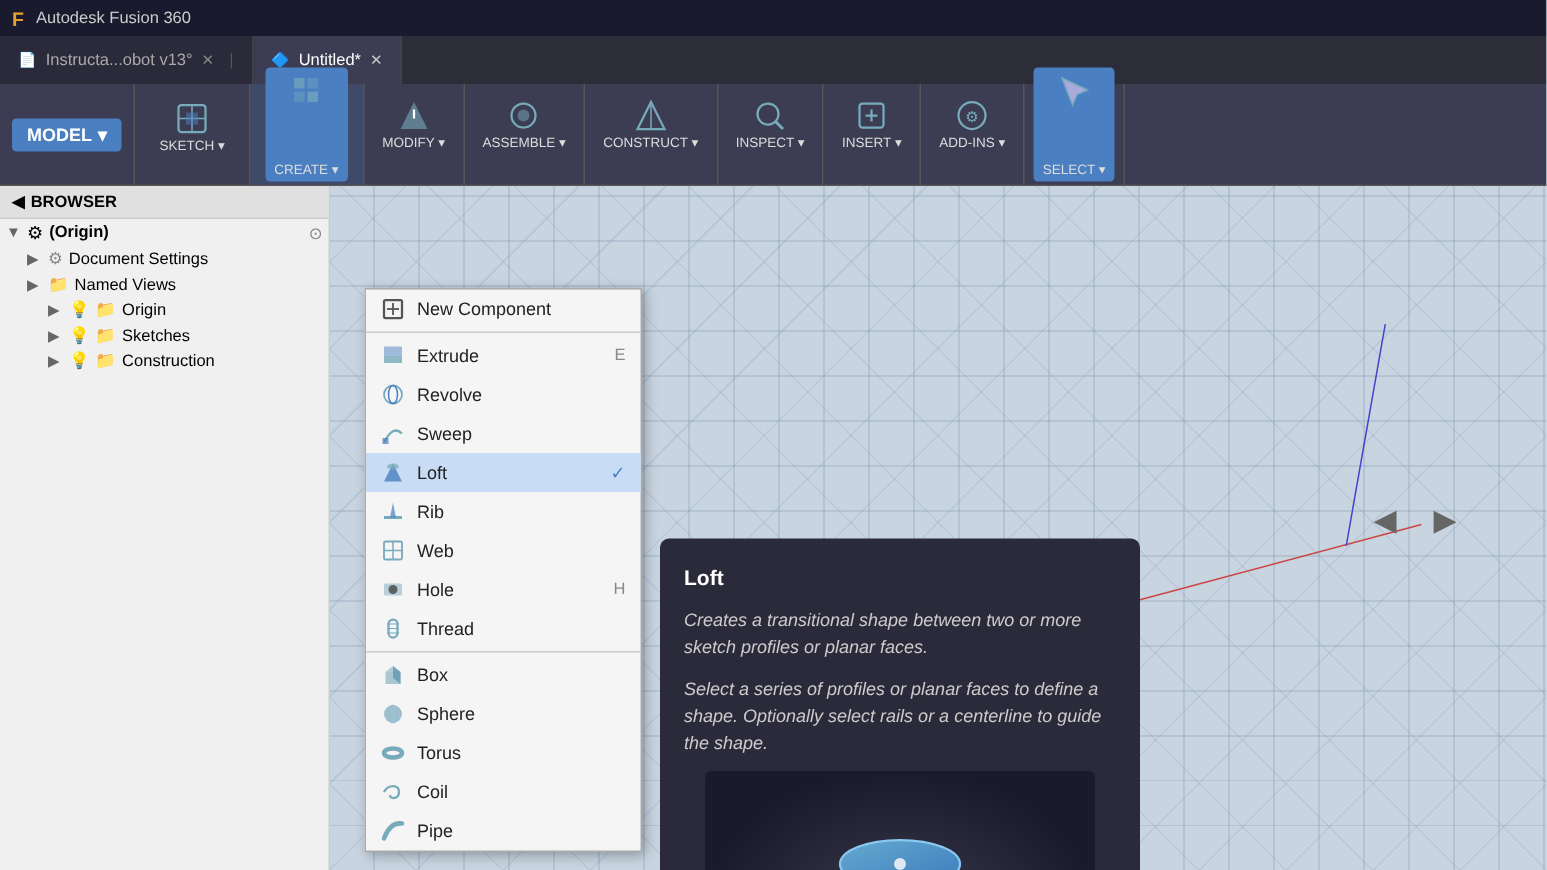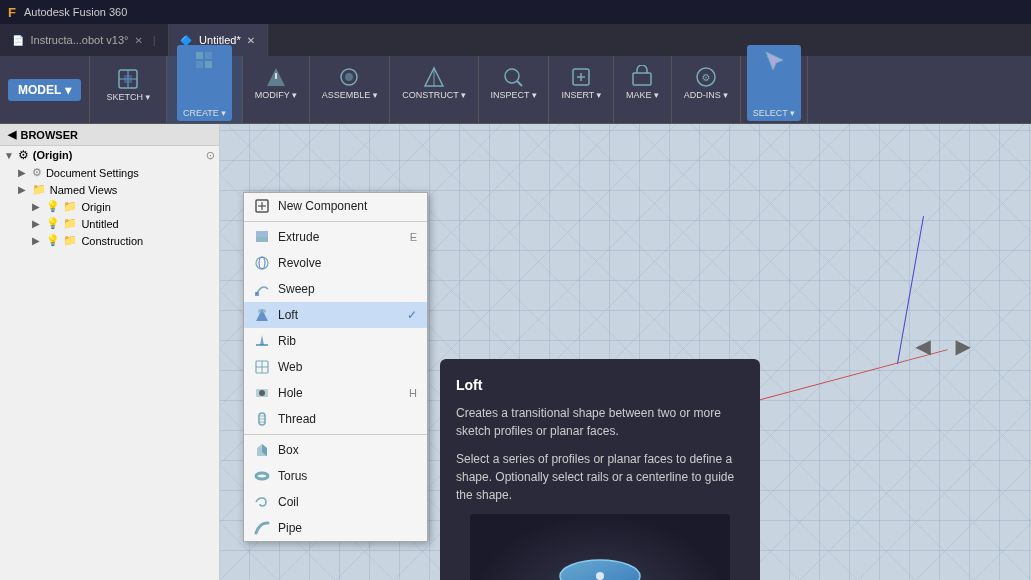--- a/index.html
+++ b/index.html
@@ -46,21 +46,21 @@
     #dropdown { position: absolute; top: 68px; left: 243px; background: #f5f5f5; border: 1px solid #aaa; width: 185px; z-index: 100; box-shadow: 2px 2px 8px rgba(0,0,0,0.3); }
     .menu-item { display: flex; align-items: center; padding: 5px 10px; gap: 8px; cursor: pointer; color: #222; font-size: 12px; justify-content: flex-end; }
     .menu-item .mi-icon { width: 16px; height: 16px; display: flex; align-items: center; justify-content: center; flex-shrink: 0; }
     .menu-item .mi-label { flex: 1; }
     .menu-item .mi-shortcut { color: #888; font-size: 11px; }
     .menu-divider { height: 1px; background: #ccc; margin: 2px 0; }
 
     
     #tooltip { position: absolute; top: 235px; left: 440px; background: #2a2a3a; color: #eee; border-radius: 6px; padding: 16px; width: 320px; font-size: 12px; line-height: 1.5; z-index: 200; }
     #tooltip h3 { font-size: 14px; font-weight: bold; margin-bottom: 8px; color: #fff; }
-    #tooltip p { color: #ccc; margin-bottom: 10px; }
+    #tooltip p { color: #ccc; margin-bottom: 10px; font-style: italic; }
     #tooltip-img { width: 260px; height: 190px; margin: 0 auto; display: block; position: relative; }
     .loft-preview { width: 100%; height: 100%; }
     .tb-buttons { display: flex; align-items: center; flex: 1; padding: 4px; gap: 1px; }
     .tb-btn { display: flex; flex-direction: column; align-items: center; justify-content: center; padding: 3px 6px; border-radius: 3px; cursor: pointer; color: #ddd; font-size: 9px; gap: 1px; min-width: 36px; }
     .tb-btn-active { background: #4a7fc1 !important; gap: 36px; }
     .tb-btn svg { width: 24px; height: 24px; }
 
     
     .menu-item-active { background: #c8ddf5; }
   </style>
@@ -167,29 +167,20 @@
     <div class="tb-btn">
       <svg viewBox="0 0 24 24" fill="none">
           <rect x="4" y="4" width="16" height="16" rx="2" stroke="#7ab" stroke-width="1.5" fill="none"></rect>
           <line x1="12" y1="8" x2="12" y2="16" stroke="#7ab" stroke-width="1.5"></line>
           <line x1="8" y1="12" x2="16" y2="12" stroke="#7ab" stroke-width="1.5"></line>
         </svg>
       <span>INSERT ▾</span>
     </div>
   </div>
 
-  <div class="toolbar-group" style="padding-bottom:18px;">
-    <div class="tb-btn">
-      <svg viewBox="0 0 24 24" fill="none">
-          <rect x="3" y="8" width="18" height="12" rx="1" stroke="#7ab" stroke-width="1.5" fill="none"></rect>
-          <path d="M7 8V5a5 5 0 0110 0v3" stroke="#7ab" stroke-width="1.5" fill="none"></path>
-        </svg>
-      <span>MAKE ▾</span>
-    </div>
-  </div>
 
   <div class="toolbar-group" style="padding-bottom:18px;">
     <div class="tb-btn">
       <svg viewBox="0 0 24 24" fill="none">
           <circle cx="12" cy="12" r="9" stroke="#7ab" stroke-width="1.5"></circle>
           <text x="12" y="16" text-anchor="middle" fill="#7ab" font-size="10">⚙</text>
         </svg>
       <span>ADD-INS ▾</span>
     </div>
   </div>
@@ -235,21 +226,21 @@
       <span class="tree-arrow">▶</span>
       <span style="color:#f0c020;">💡</span>
       <span style="color:#c8a030;">📁</span>
       <span>Origin</span>
     </div>
 
     <div class="tree-item tree-indent2">
       <span class="tree-arrow">▶</span>
       <span style="color:#f0c020;">💡</span>
       <span style="color:#c8a030;">📁</span>
-      <span>Untitled</span>
+      <span>Sketches</span>
     </div>
 
     <div class="tree-item tree-indent2">
       <span class="tree-arrow">▶</span>
       <span style="color:#f0c020;">💡</span>
       <span style="color:#c8a030;">📁</span>
       <span>Construction</span>
     </div>
   </div>
 
@@ -370,20 +361,29 @@
         <svg width="16" height="16" viewBox="0 0 16 16">
             <rect x="3" y="6" width="10" height="8" fill="#7ab" opacity="0.6"></rect>
             <polygon points="3,6 8,2 13,6" fill="#9bc" opacity="0.7"></polygon>
             <polygon points="13,6 13,14 8,10 8,2" fill="#5a8fb0" opacity="0.7"></polygon>
           </svg>
       </span>
       <span class="mi-label">Box</span>
     </div>
 
 
+    <div class="menu-item">
+      <span class="mi-icon">
+        <svg width="16" height="16" viewBox="0 0 16 16">
+            <circle cx="8" cy="8" r="6" fill="#7ab" opacity="0.7"></circle>
+            <ellipse cx="8" cy="8" rx="3" ry="6" fill="none" stroke="#9bc" stroke-width="0.8" opacity="0.8"></ellipse>
+          </svg>
+      </span>
+      <span class="mi-label">Sphere</span>
+    </div>
 
     <div class="menu-item">
       <span class="mi-icon">
         <svg width="16" height="16" viewBox="0 0 16 16">
             <ellipse cx="8" cy="8" rx="6" ry="3" fill="none" stroke="#7ab" stroke-width="3"></ellipse>
           </svg>
       </span>
       <span class="mi-label">Torus</span>
     </div>
 

